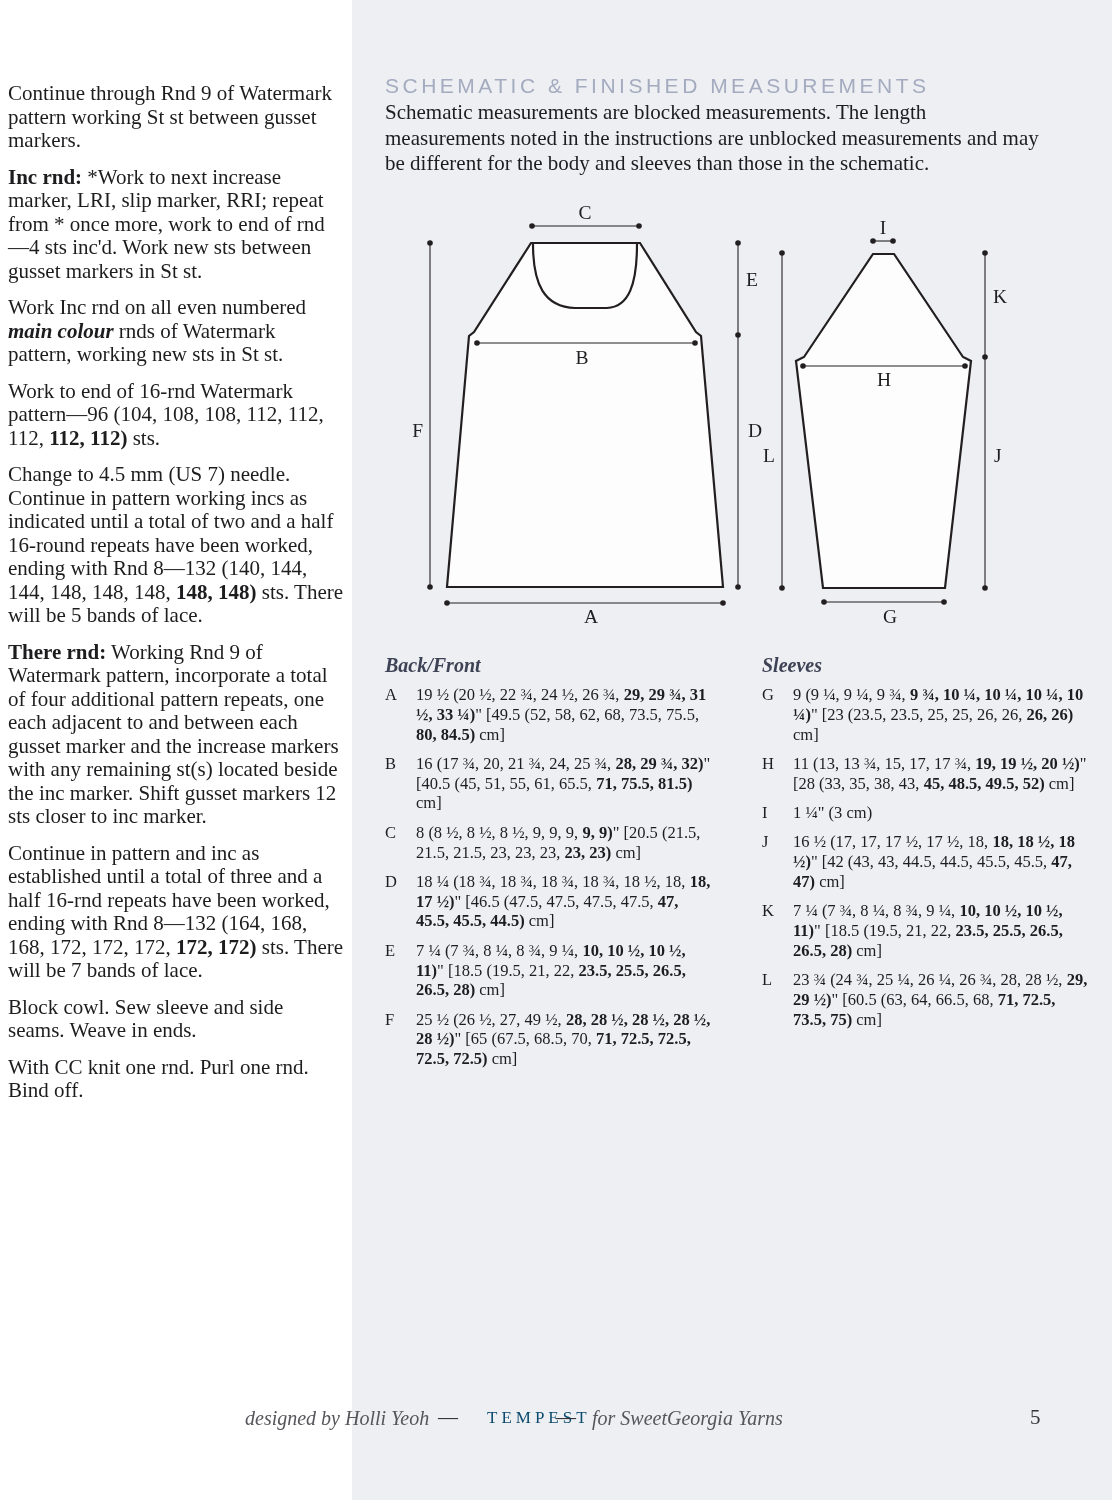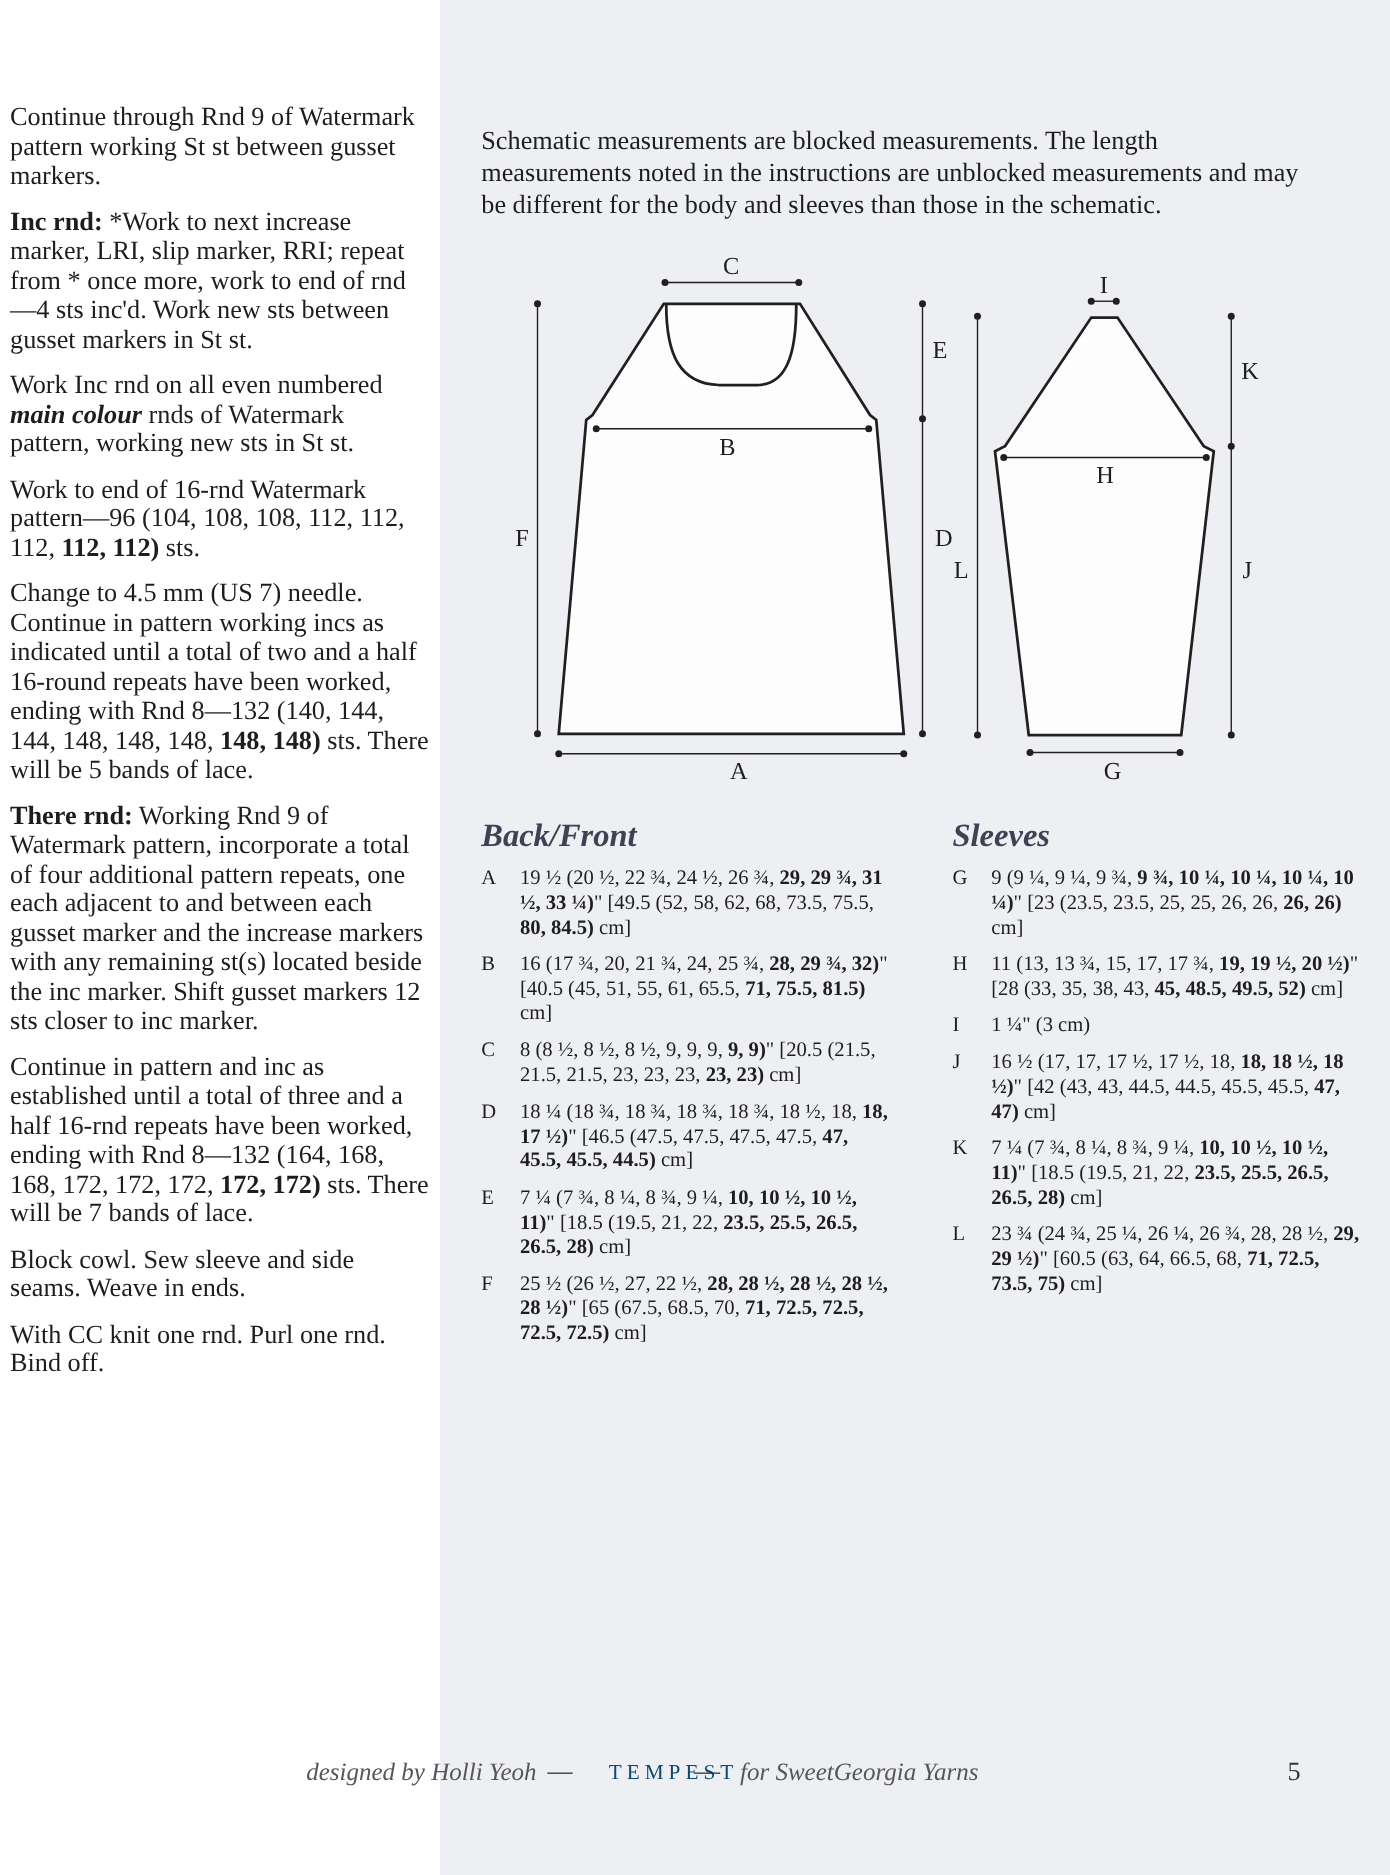--- a/index.html
+++ b/index.html
@@ -18,21 +18,21 @@
                font-size:21px;letter-spacing:3.5px;color:#a4abbf;white-space:nowrap;}
   .intro{position:absolute;left:385px;top:100px;width:664px;margin:0;
          font-size:21px;line-height:25.6px;}
   
   .schematic{position:absolute;left:385px;top:200px;}
   .schematic text{font-family:"Liberation Serif",serif;font-size:19.5px;fill:#1f1f22;}
   
   .m-col{position:absolute;top:654px;width:330px;}
   #backfront{left:385px;}
   #sleeves{left:762px;width:328px;}
-  .m-title{font-style:italic;font-weight:bold;font-size:26px;color:#3d4254;margin:0 0 8px 0;}
+  .m-title{font-style:italic;font-weight:bold;font-size:20px;color:#3d4254;margin:0 0 8px 0;}
   .m-row{display:flex;margin-bottom:9.5px;font-size:16.5px;line-height:19.8px;}
   .m-label{width:31px;flex:none;}
   .m-val{flex:1;}
   
   .footer{position:absolute;left:0;top:1404px;width:1112px;height:32px;}
   .footer span{position:absolute;white-space:nowrap;}
   .f-designed{left:245px;top:3px;font-style:italic;font-size:20px;color:#55555b;}
   .f-dash1{left:438px;top:2px;font-size:20px;color:#2b2b2e;}
   .f-tempest{left:487px;top:4px;font-size:17px;letter-spacing:4px;color:#0c4a6e;}
   .f-dash2{left:556px;top:2px;font-size:20px;color:#2b2b2e;}
@@ -51,20 +51,21 @@
       <p class="para"><span class="b">Inc rnd:</span><span> *Work to next increase marker, LRI, slip marker, RRI; repeat from * once more, work to end of rnd—4 sts inc'd. Work new sts between gusset markers in St st.</span></p>
       <p class="para"><span>Work Inc rnd on all even numbered </span><span class="b i">main colour</span><span> rnds of Watermark pattern, working new sts in St st.</span></p>
       <p class="para"><span>Work to end of 16-rnd Watermark pattern—96 (104, 108, 108, 112, 112, 112, </span><span class="b">112, 112)</span><span> sts.</span></p>
       <p class="para"><span>Change to 4.5 mm (US 7) needle. Continue in pattern working incs as indicated until a total of two and a half 16-round repeats have been worked, ending with Rnd 8—132 (140, 144, 144, 148, 148, 148, </span><span class="b">148, 148)</span><span> sts. There will be 5 bands of lace.</span></p>
       <p class="para"><span class="b">There rnd:</span><span> Working Rnd 9 of Watermark pattern, incorporate a total of four additional pattern repeats, one each adjacent to and between each gusset marker and the increase markers with any remaining st(s) located beside the inc marker. Shift gusset markers 12 sts closer to inc marker.</span></p>
       <p class="para"><span>Continue in pattern and inc as established until a total of three and a half 16-rnd repeats have been worked, ending with Rnd 8—132 (164, 168, 168, 172, 172, 172, </span><span class="b">172, 172)</span><span> sts. There will be 7 bands of lace.</span></p>
       <p class="para"><span>Block cowl. Sew sleeve and side seams. Weave in ends.</span></p>
       <p class="para"><span>With CC knit one rnd. Purl one rnd. Bind off.</span></p>
     </div>
 
+  <h2 class="sec-heading">SCHEMATIC &amp; FINISHED MEASUREMENTS</h2>
   <p class="intro">Schematic measurements are blocked measurements. The length measurements noted in the instructions are unblocked measurements and may be different for the body and sleeves than those in the schematic.</p>
 
   <svg class="schematic" width="680" height="445" viewBox="0 0 680 445">
 
     <path d="M146,43 L255,43 L311,132 L316,136 L338,387 L62,387 L84,136 L89,132 Z" fill="#fdfdfe" stroke="#231f20" stroke-width="2.2" stroke-linejoin="miter"></path>
     <path d="M148,44 C148,84 159,107 190,108 L222,108 C244,107 252,84 252,44" fill="none" stroke="#231f20" stroke-width="2.2"></path>
 
     <path d="M488,54 L509,54 L578,157 L586,161 L560,388 L438,388 L411,161 L419,157 Z" fill="#fdfdfe" stroke="#231f20" stroke-width="2.2" stroke-linejoin="miter"></path>
 
     <g stroke="#231f20" stroke-width="1.1">
@@ -136,21 +137,21 @@
         <div class="m-row">
           <span class="m-label">D</span>
           <span class="m-val"><span>18 ¼ (18 ¾, 18 ¾, 18 ¾, 18 ¾, 18 ½, 18, </span><span class="b">18, 17 ½)</span><span>" [46.5 (47.5, 47.5, 47.5, 47.5, </span><span class="b">47, 45.5, 45.5, 44.5)</span><span> cm]</span></span>
         </div>
         <div class="m-row">
           <span class="m-label">E</span>
           <span class="m-val"><span>7 ¼ (7 ¾, 8 ¼, 8 ¾, 9 ¼, </span><span class="b">10, 10 ½, 10 ½, 11)</span><span>" [18.5 (19.5, 21, 22, </span><span class="b">23.5, 25.5, 26.5, 26.5, 28)</span><span> cm]</span></span>
         </div>
         <div class="m-row">
           <span class="m-label">F</span>
-          <span class="m-val"><span>25 ½ (26 ½, 27, 22 ½, </span><span class="b">28, 28 ½, 28 ½, 28 ½, 28 ½)</span><span>" [65 (67.5, 68.5, 70, </span><span class="b">71, 72.5, 72.5, 72.5, 72.5)</span><span> cm]</span></span>
+          <span class="m-val"><span>25 ½ (26 ½, 27, 49 ½, </span><span class="b">28, 28 ½, 28 ½, 28 ½, 28 ½)</span><span>" [65 (67.5, 68.5, 70, </span><span class="b">71, 72.5, 72.5, 72.5, 72.5)</span><span> cm]</span></span>
         </div>
       </div>
   </div>
 
   <div class="m-col" id="sleeves">
     <h3 class="m-title">Sleeves</h3>
     <div>
         <div class="m-row">
           <span class="m-label">G</span>
           <span class="m-val"><span>9 (9 ¼, 9 ¼, 9 ¾, </span><span class="b">9 ¾, 10 ¼, 10 ¼, 10 ¼, 10 ¼)</span><span>" [23 (23.5, 23.5, 25, 25, 26, 26, </span><span class="b">26, 26)</span><span> cm]</span></span>

